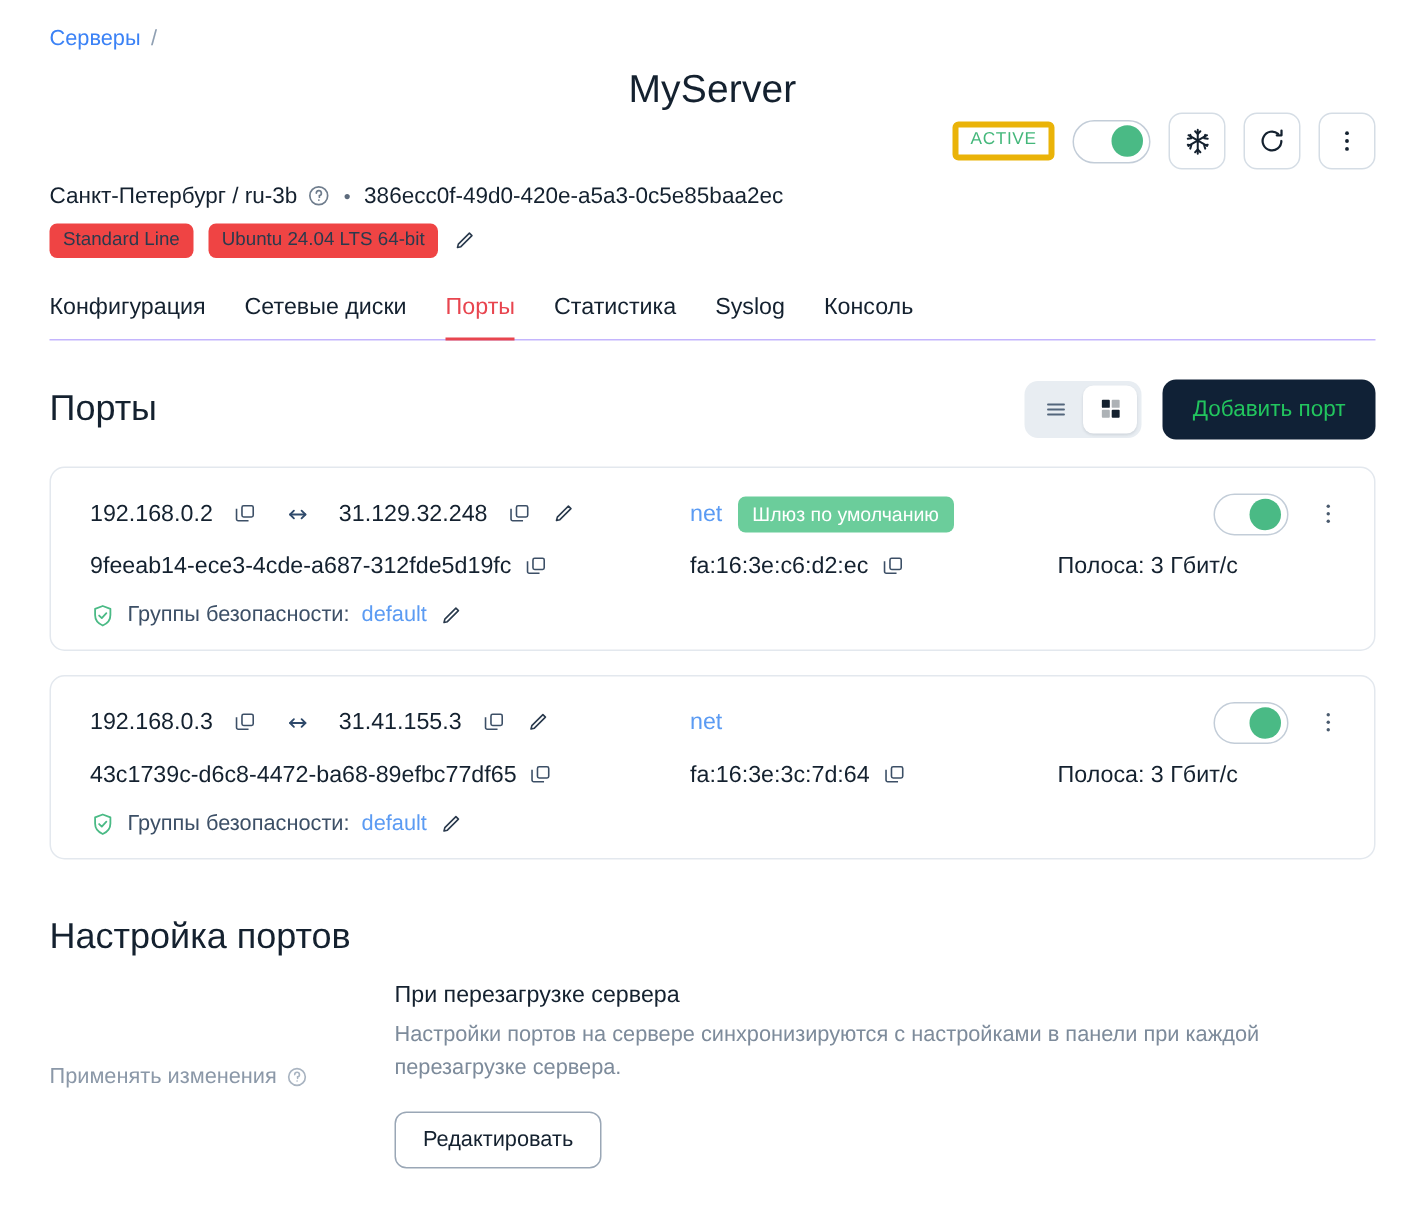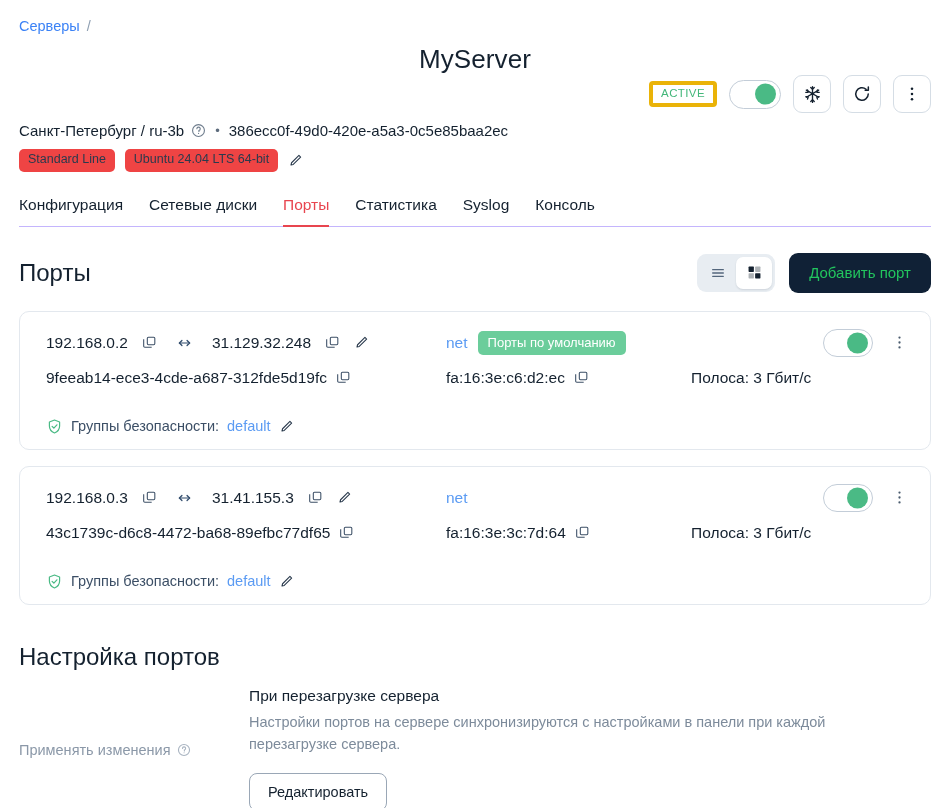--- a/index.html
+++ b/index.html
@@ -3,21 +3,21 @@
 <meta charset="utf-8">
 <style>
   * { box-sizing: border-box; margin: 0; padding: 0; }
   html, body {
     width: 950px; height: 808px;
     background: #ffffff;
     font-family: "Liberation Sans", sans-serif;
     color: #1b2a3d;
     overflow: hidden;
   }
-  .page { width: 950px; height: 808px; position: relative; padding: 0 19px; }
+  .page { width: 950px; height: 808px; position: relative; padding: 0 33px; }
 
   
   .breadcrumb { display: flex; align-items: center; gap: 7px; padding-top: 18px; font-size: 14.5px; }
   .breadcrumb a { color: #3b82f6; text-decoration: none; cursor: pointer; }
   .breadcrumb .sep { color: #90a0b3; }
 
   
   .title-row { display: flex; align-items: center; margin-top: 10px; flex-direction: column; }
   .page-title { font-size: 26px; font-weight: 400; letter-spacing: .1px; color: #14212f; }
   .title-actions { margin-left: auto; display: flex; align-items: center; gap: 12px; }
@@ -102,21 +102,21 @@
   .mac  { font-size: 15.5px; color: #14212f; display: flex; align-items: center; gap: 9px; }
   .bandwidth { font-size: 15.5px; color: #14212f; }
 
   .net-cell { display: flex; align-items: center; gap: 10px; }
   .net-link { color: #5b9bf3; font-size: 15.5px; text-decoration: none; cursor: pointer; }
   .gw-badge {
     background: #6bcd9b; color: #ffffff; border-radius: 5px;
     font-size: 13px; padding: 5px 10px 6px; line-height: 1; white-space: nowrap;
   }
 
-  .secgroup { display: flex; align-items: center; gap: 8px; font-size: 14.5px; color: #3c4f66; margin-top: 24px; }
+  .secgroup { display: flex; align-items: center; gap: 8px; font-size: 14.5px; color: #3c4f66; margin-top: 8px; }
   .secgroup .sg-link { color: #5b9bf3; cursor: pointer; }
 
   .card-right { display: flex; align-items: center; gap: 14px; justify-self: end; }
   .kebab { cursor: pointer; color: #4a5b6e; display: inline-flex; padding: 0 4px; }
 
   
   .settings-title { font-size: 24px; font-weight: 400; color: #14212f; margin-top: 38px; }
   .settings-body { display: flex; margin-top: 16px; }
   .settings-label {
     width: 230px; color: #8b98a8; font-size: 14.5px; display: flex;
@@ -268,21 +268,21 @@
         </span>
         <span class="pencil">
           <svg width="15" height="15" viewBox="0 0 24 24" fill="none" stroke="#2a3a4d" stroke-width="1.7" stroke-linecap="round" stroke-linejoin="round">
             <path d="M17.5 3.8l2.7 2.7L8.4 18.3l-3.6.9.9-3.6z"></path>
           </svg>
         </span>
       </div>
 
       <div class="net-cell">
         <a class="net-link">net</a>
-        <span class="gw-badge">Порты по умолчанию</span>
+        <span class="gw-badge">Шлюз по умолчанию</span>
       </div>
 
       <div></div>
 
       <div class="card-right">
         <div class="toggle small">
           <span class="knob"></span>
         </div>
         <span class="kebab">
           <svg width="17" height="17" viewBox="0 0 24 24" fill="#4a5b6e">

